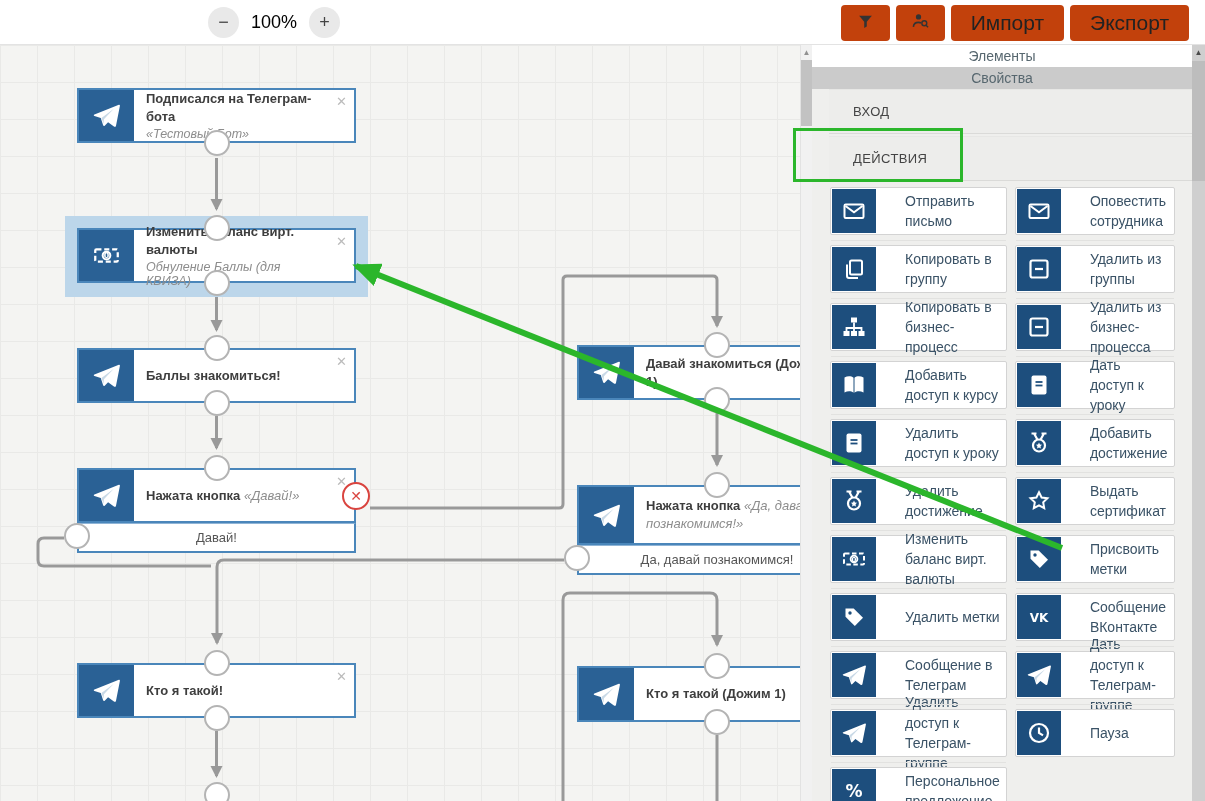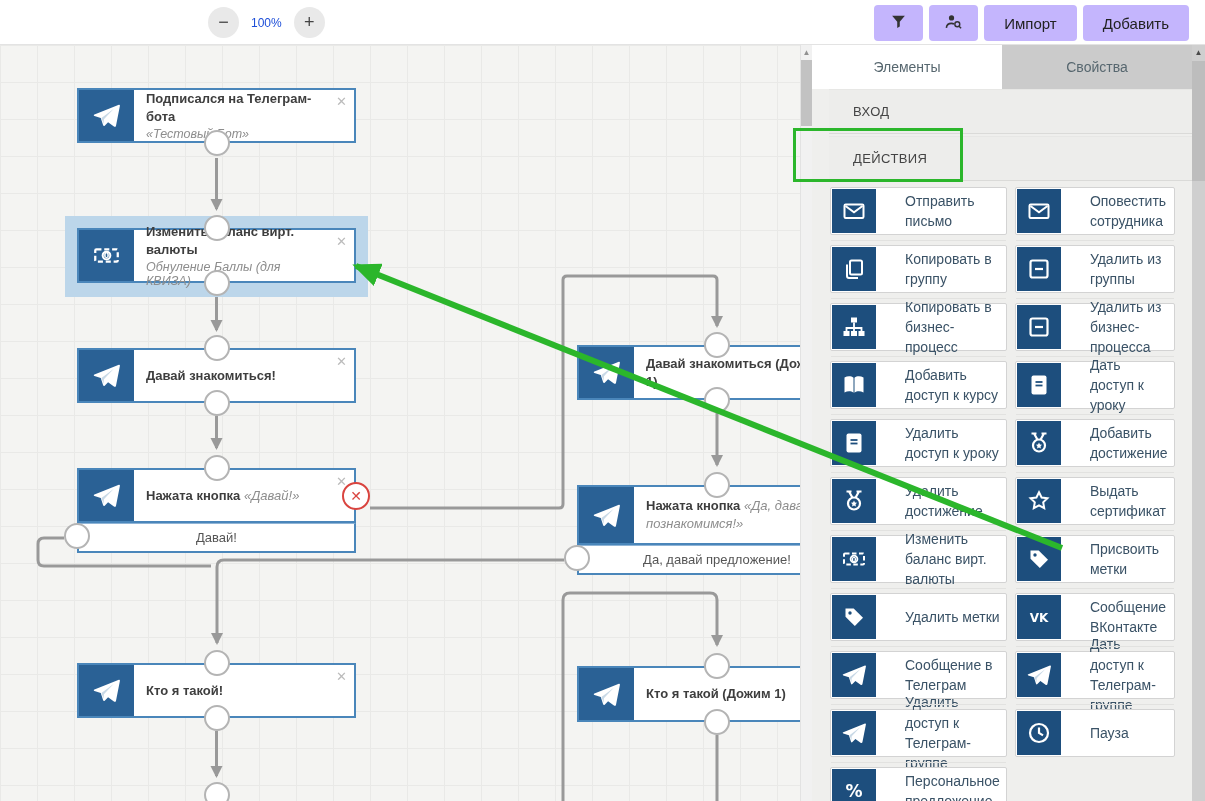--- a/index.html
+++ b/index.html
@@ -3,23 +3,23 @@
 <meta charset="utf-8">
 <style>
   * { margin:0; padding:0; box-sizing:border-box; }
   html,body { width:1205px; height:801px; overflow:hidden; }
   body { font-family:"Liberation Sans","DejaVu Sans",sans-serif; background:#fff; position:relative; }
 
   
   #toolbar { position:absolute; left:0; top:0; width:1205px; height:45px; background:#fff; border-bottom:1px solid #e3e3e3; z-index:10; }
   .zoomctl { position:absolute; left:208px; top:7px; display:flex; align-items:center; gap:12px; }
   .zoom-btn { width:31px; height:31px; border-radius:50%; background:#e9e9e9; border:none; color:#444; font-size:18px; line-height:29px; text-align:center; cursor:pointer; }
-  .zoom-level { font-size:12px; color:#1d4ed8; }
+  .zoom-level { font-size:18px; color:#000000; }
   .toolbar-right { position:absolute; right:16px; top:5px; display:flex; gap:6px; }
-  .tool-btn { height:36px; border:none; background:#c4b5fd; border-radius:4px; color:#222; font-size:15px; padding:0 20px; display:flex; align-items:center; justify-content:center; cursor:pointer; }
+  .tool-btn { height:36px; border:none; background:#c2410c; border-radius:4px; color:#222; font-size:21px; padding:0 20px; display:flex; align-items:center; justify-content:center; cursor:pointer; }
   .tool-btn.iconbtn { width:49px; padding:0; }
 
   
   #canvas { position:absolute; left:0; top:45px; width:800px; height:756px; overflow:hidden; z-index:1;
     background-color:#f4f4f2;
     background-image:linear-gradient(#e9e9e7 1px, transparent 1px),linear-gradient(90deg,#e9e9e7 1px, transparent 1px);
     background-size:37px 37px; }
   #connector-layer { position:absolute; left:0; top:0; width:800px; height:756px; z-index:1; }
   .halo { position:absolute; background:#bcd6ea; z-index:1; }
   .node { position:absolute; background:#fff; border:2px solid #4a86ba; z-index:2; }
@@ -39,21 +39,21 @@
   .vscroll { position:absolute; top:45px; height:756px; z-index:11; }
   #canvas-scroll { left:800px; width:12px; background:#f1f1f1; border-left:1px solid #e2e2e2; }
   #sidebar-scroll { left:1192px; width:13px; background:#cfcfcf; }
   .scroll-arrow { display:block; text-align:center; font-size:8px; padding-top:3px; color:#909090; }
   #sidebar-scroll .scroll-arrow { color:#4a4a4a; }
   .scroll-thumb { position:absolute; left:0; width:100%; background:#c2c2c2; }
   #sidebar-scroll .scroll-thumb { background:#bdbdbd; }
 
   
   #sidebar { position:absolute; left:812px; top:45px; width:380px; height:756px; background:#efefed; z-index:5; overflow:hidden; }
-  #tabs { display:flex; height:44px; }
+  #tabs { display:flex; height:44px;flex-direction:column; }
   .tab { flex:1; display:flex; align-items:center; justify-content:center; font-size:14px; color:#57676f; cursor:pointer; }
   .tab.active { background:#fff; }
   .tab.inactive { background:#cbcbcb; }
   .accordion-section { height:45px; background:#ededeb; border-top:1px solid #e7e7e5; border-bottom:1px solid #dadad8; margin-bottom:2px; display:flex; align-items:center; padding-left:24px; font-size:13px; letter-spacing:.4px; color:#444; cursor:pointer;margin-left:17px; }
   #actions-grid { padding:4px 18px 0 18px; display:grid; grid-template-columns:1fr 1fr; column-gap:8px; row-gap:10px; }
   .action-card { position:relative; height:48px; background:#fff; border:1px solid #d3d3d3; border-radius:2px; display:flex; align-items:center; cursor:pointer; }
   .action-card.sep::before { content:""; position:absolute; left:0; right:0; top:-6px; border-top:1px solid #e2e2e0; }
   .action-tile { width:44px; height:44px; flex:0 0 44px; margin:1px; background:#1d4e7d; display:flex; align-items:center; justify-content:center; }
   .action-tile svg { width:24px; height:24px; }
   .action-label { padding:0 6px 0 28px; font-size:14px; line-height:1.45; color:#3a5266; }
@@ -79,21 +79,21 @@
       </button>
     <button class="tool-btn iconbtn">
         <span id="psearch-slot"><svg viewBox="0 0 24 24" width="19" height="19">
             <circle cx="9.5" cy="7.5" r="3.3" fill="#333"></circle>
             <path d="M3 20c.3-3.6 3-5.6 6.5-5.6 1.2 0 2.3.2 3.2.7" fill="none" stroke="#333" stroke-width="2"></path>
             <circle cx="16.8" cy="15.5" r="3.1" fill="none" stroke="#333" stroke-width="1.8"></circle>
             <line x1="19" y1="17.9" x2="21.6" y2="20.5" stroke="#333" stroke-width="1.8"></line>
           </svg></span>
       </button>
     <button class="tool-btn">Импорт</button>
-    <button class="tool-btn">Добавить</button>
+    <button class="tool-btn">Экспорт</button>
   </div>
 </div>
 
 <div id="canvas">
   <svg id="connector-layer">
     <defs>
       <marker id="arrow-gray" markerUnits="userSpaceOnUse" markerWidth="14" markerHeight="14" refX="10" refY="6" orient="auto">
         <path d="M0 0 L12 6 L0 12 Z" fill="#999999"></path>
       </marker>
     </defs>
@@ -147,21 +147,21 @@
     </div>
     <div class="node" style="left: 77px; top: 303px; width: 279px; height: 55px;">
       <div class="node-main">
         <div class="node-icon">
           <svg viewBox="0 0 24 24">
             <path d="M23 2.5 1.3 11.2c-.8.3-.8 1 0 1.3l5.6 1.8 2.1 6.4c.2.7.9.9 1.4.4l3-3.2 5.5 4c.6.4 1.3.1 1.5-.6L23.9 3.6c.2-.8-.3-1.4-.9-1.1z" fill="#fff"></path>
             <path d="M7.5 14.2l11-8.2-8.8 9.3-.3 4z" fill="#c9d9e6"></path>
           </svg>
         </div>
         <div class="node-body">
-          <div class="node-title">Давай знакомиться!</div>
+          <div class="node-title">Баллы знакомиться!</div>
         </div>
       </div>
       <div class="node-close">✕</div>
       <div class="port" style="left: 124.5px; top: -15px;"></div>
       <div class="port" style="left: 124.5px; bottom: -15px;"></div>
     </div>
     <div class="node" style="left: 77px; top: 423px; width: 279px; height: 55px;">
       <div class="node-main">
         <div class="node-icon">
           <svg viewBox="0 0 24 24">
@@ -219,21 +219,21 @@
             <path d="M23 2.5 1.3 11.2c-.8.3-.8 1 0 1.3l5.6 1.8 2.1 6.4c.2.7.9.9 1.4.4l3-3.2 5.5 4c.6.4 1.3.1 1.5-.6L23.9 3.6c.2-.8-.3-1.4-.9-1.1z" fill="#fff"></path>
             <path d="M7.5 14.2l11-8.2-8.8 9.3-.3 4z" fill="#c9d9e6"></path>
           </svg>
         </div>
         <div class="node-body">
           <div class="node-title">Нажата кнопка<span class="em"> «Да, давай познакомимся!»</span></div>
         </div>
       </div>
       <div class="port" style="left: 125px; top: -15px;"></div>
       <div class="node-row" style="top: 58px; height: 30px;">
-        <span>Да, давай предложение!</span>
+        <span>Да, давай познакомимся!</span>
       </div>
       <div class="port" style="left: -15px; top: 58px;"></div>
     </div>
     <div class="node" style="left: 577px; top: 621px; width: 280px; height: 56px;">
       <div class="node-main">
         <div class="node-icon">
           <svg viewBox="0 0 24 24">
             <path d="M23 2.5 1.3 11.2c-.8.3-.8 1 0 1.3l5.6 1.8 2.1 6.4c.2.7.9.9 1.4.4l3-3.2 5.5 4c.6.4 1.3.1 1.5-.6L23.9 3.6c.2-.8-.3-1.4-.9-1.1z" fill="#fff"></path>
             <path d="M7.5 14.2l11-8.2-8.8 9.3-.3 4z" fill="#c9d9e6"></path>
           </svg>

